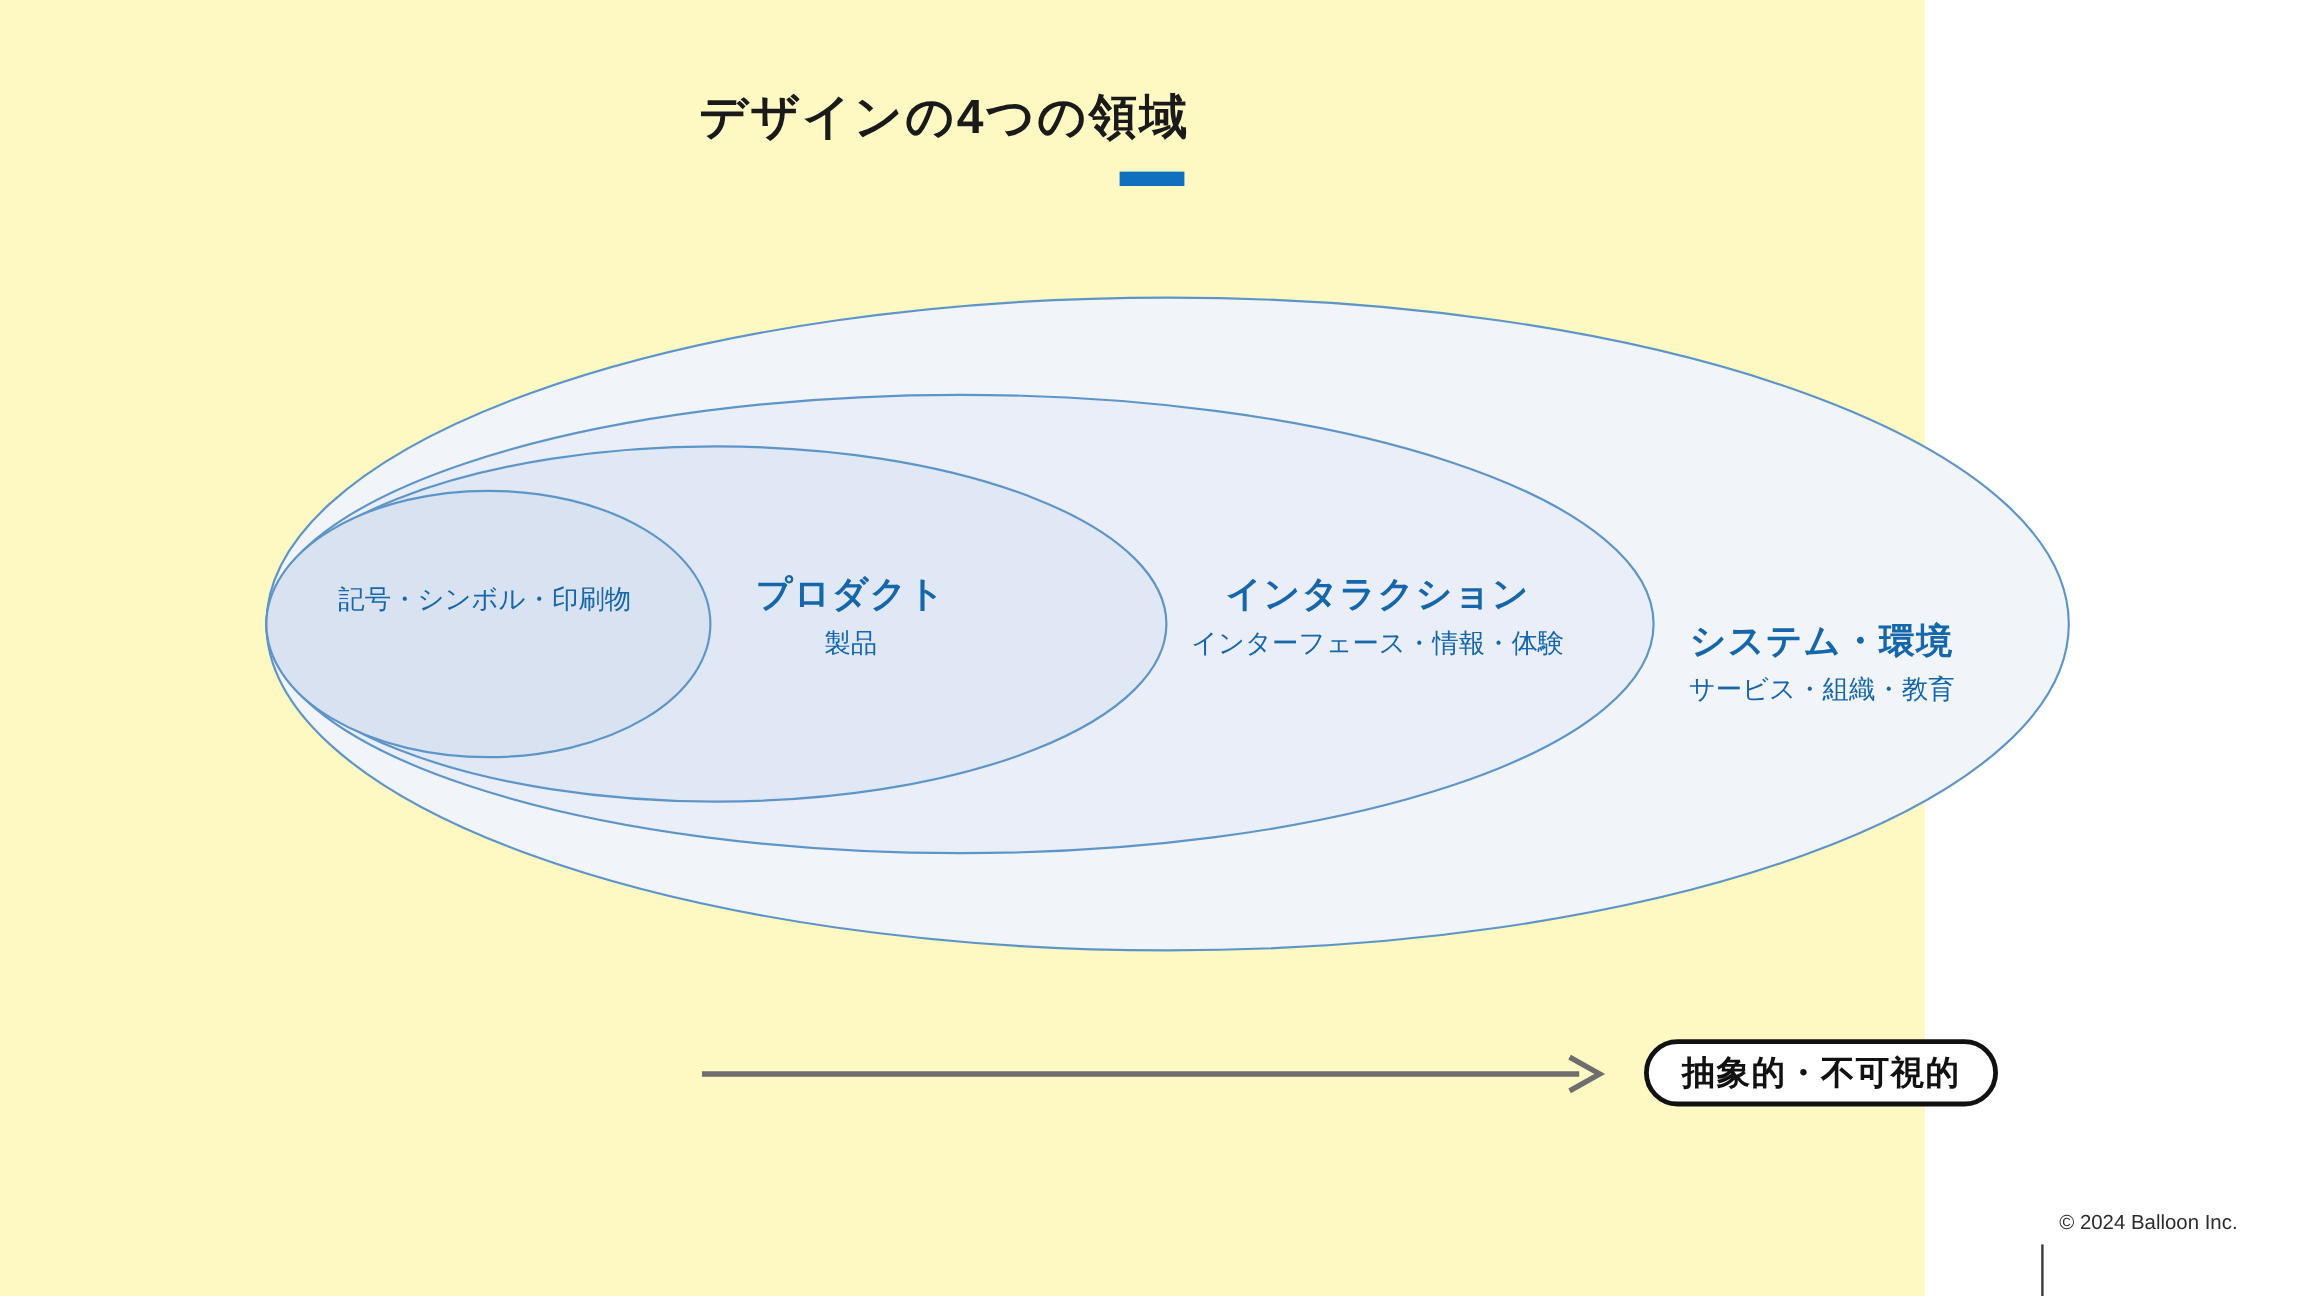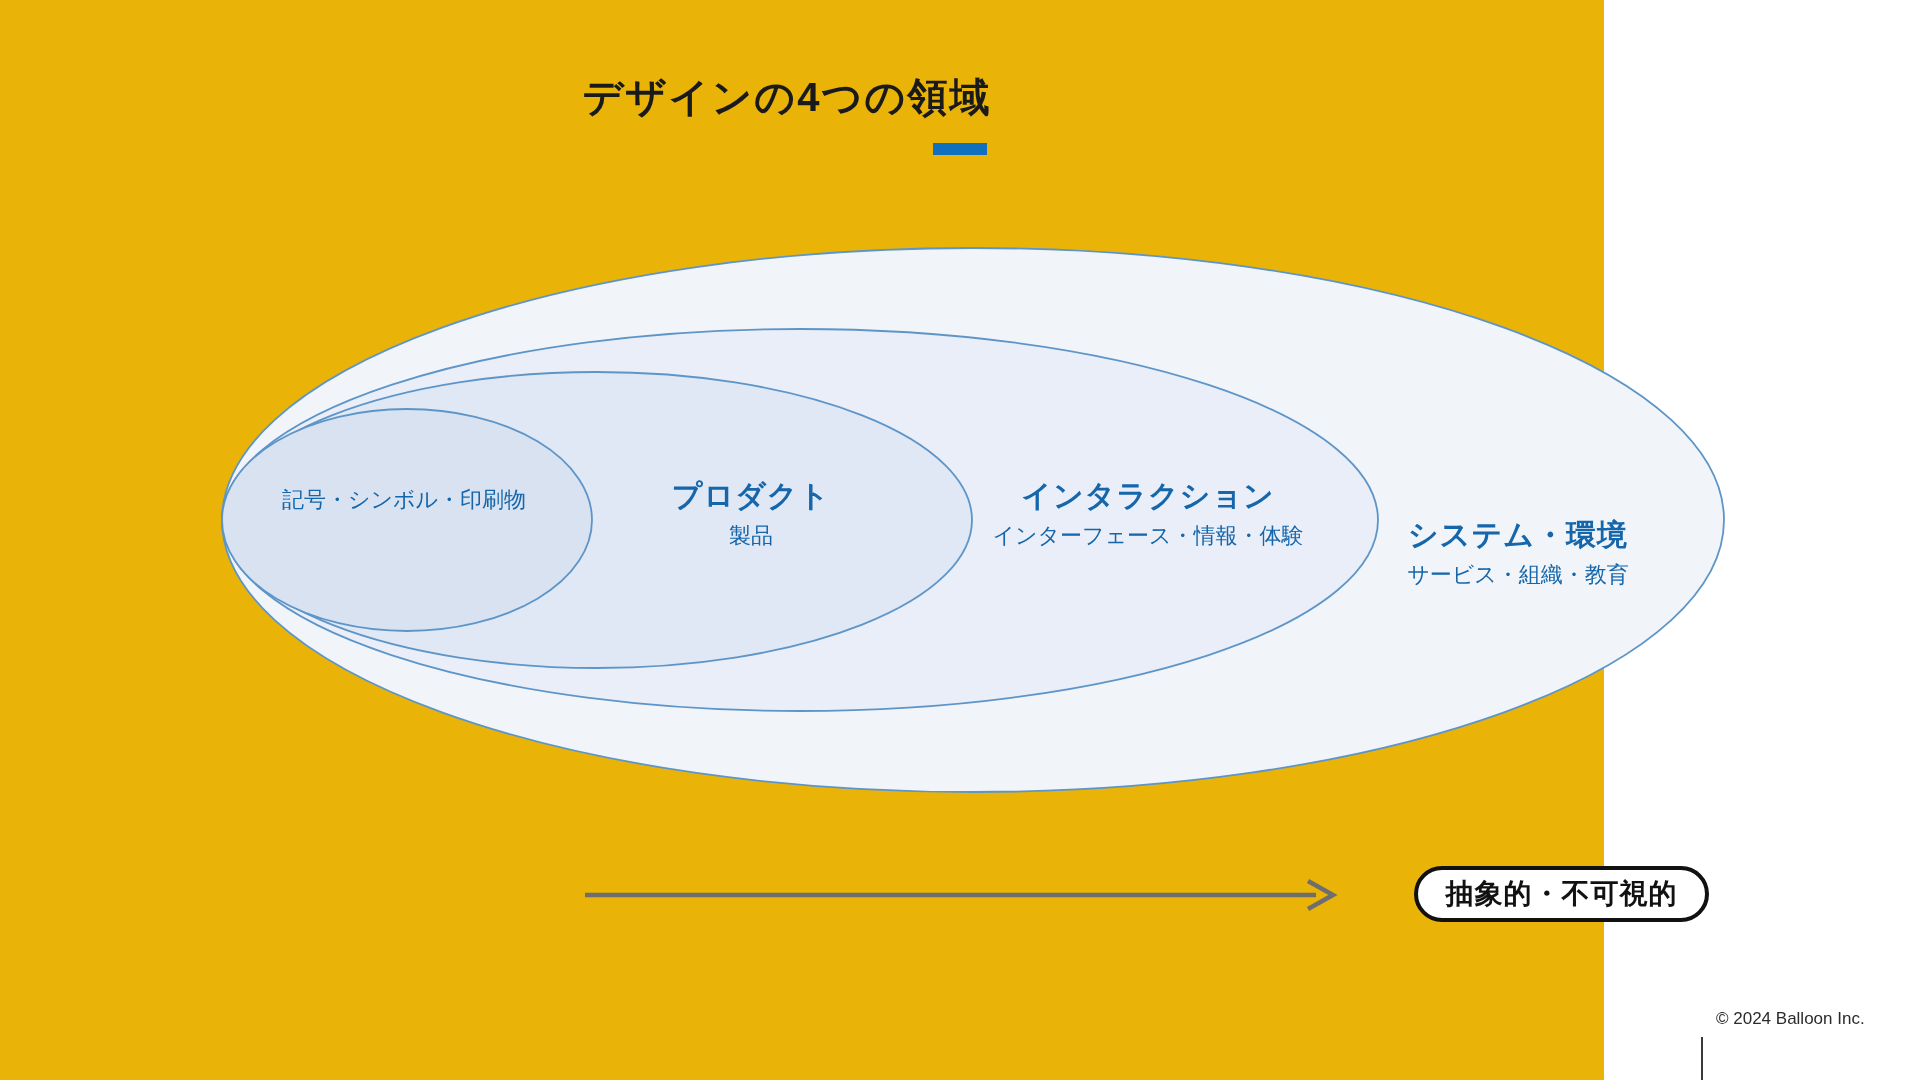--- a/index.html
+++ b/index.html
@@ -8,21 +8,21 @@
     width: 1920px;
     height: 1080px;
     background: #ffffff;
     overflow: hidden;
     font-family: "Liberation Sans", "DejaVu Sans", sans-serif;
   }
   .stage {
     position: relative;
     width: 1604px;
     height: 1080px;
-    background: #eab308;
+    background: #fef9c3;
   }
   
   .title {
     position: absolute;
     top: 70px;
     left: 0;
     right: 30px;
     text-align: center;
     font-size: 40px;
     font-weight: 800;
@@ -76,21 +76,21 @@
     background: #ffffff;
     display: flex;
     align-items: center;
     justify-content: center;
     font-size: 28px;
     font-weight: 700;
     color: #111111;
     letter-spacing: 1px;
   }
   .pill-left  { left: 258px; }
-  .pill-right { left: 1414px; }
+  .pill-right { left: 1370px; }
   
   .source-note {
     position: absolute;
     top: 1022px;
     left: 0;
     right: 30px;
     text-align: center;
     font-size: 16px;
     color: #222222;
   }
@@ -123,21 +123,21 @@
       <ellipse cx="973" cy="520" rx="751" ry="272" fill="#f1f5fa" stroke="#5e95c8" stroke-width="1.8"></ellipse>
       <ellipse cx="800" cy="520" rx="578" ry="191" fill="#e9eef8" stroke="#5e95c8" stroke-width="1.8"></ellipse>
       <ellipse cx="597" cy="520" rx="375" ry="148" fill="#dfe8f4" stroke="#5e95c8" stroke-width="1.8"></ellipse>
       <ellipse cx="407" cy="520" rx="185" ry="111" fill="#d8e2f1" stroke="#5e95c8" stroke-width="1.8"></ellipse>
     </svg>
 
   <div>
       <div class="ring-label" style="left: 404px;">
         <div class="sub" style="color: rgb(21, 102, 171);">記号・シンボル・印刷物</div>
       </div>
-      <div class="ring-label" style="left: 751px;">
+      <div class="ring-label" style="left: 709px;">
         <div class="main" style="color: rgb(21, 102, 171);">プロダクト</div>
         <div class="sub" style="color: rgb(21, 102, 171);">製品</div>
       </div>
       <div class="ring-label" style="left: 1148px;">
         <div class="main" style="color: rgb(21, 102, 171);">インタラクション</div>
         <div class="sub" style="color: rgb(21, 102, 171);">インターフェース・情報・体験</div>
       </div>
       <div class="ring-label" style="left: 1518px;">
         <div class="main" style="color: rgb(21, 102, 171); margin-top: 39px;">システム・環境</div>
         <div class="sub" style="color: rgb(21, 102, 171);">サービス・組織・教育</div>

